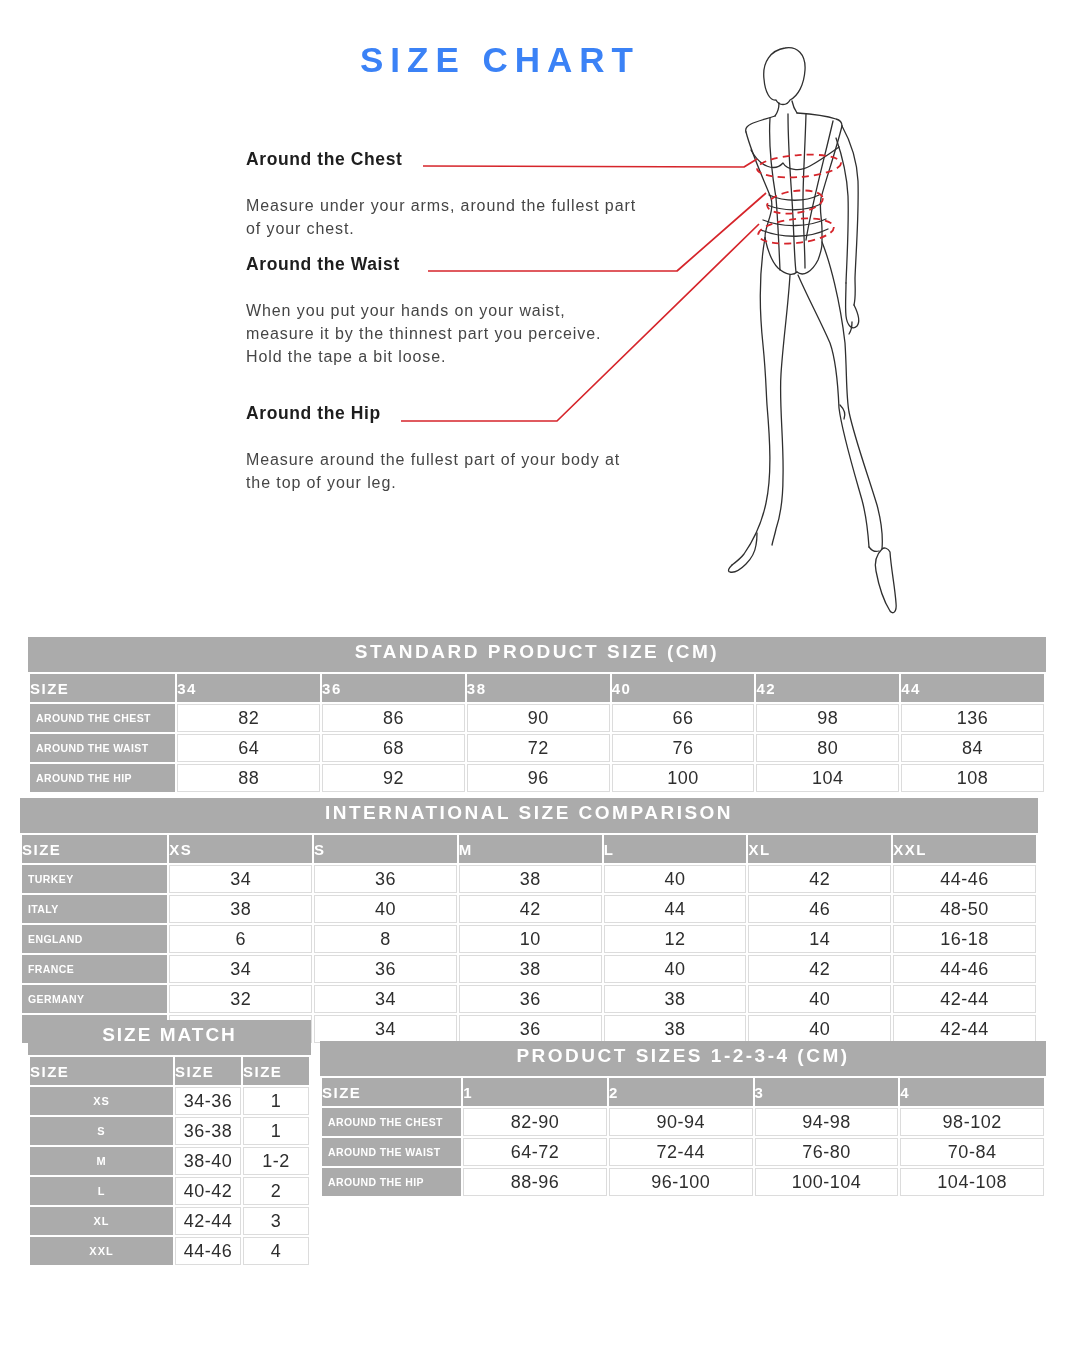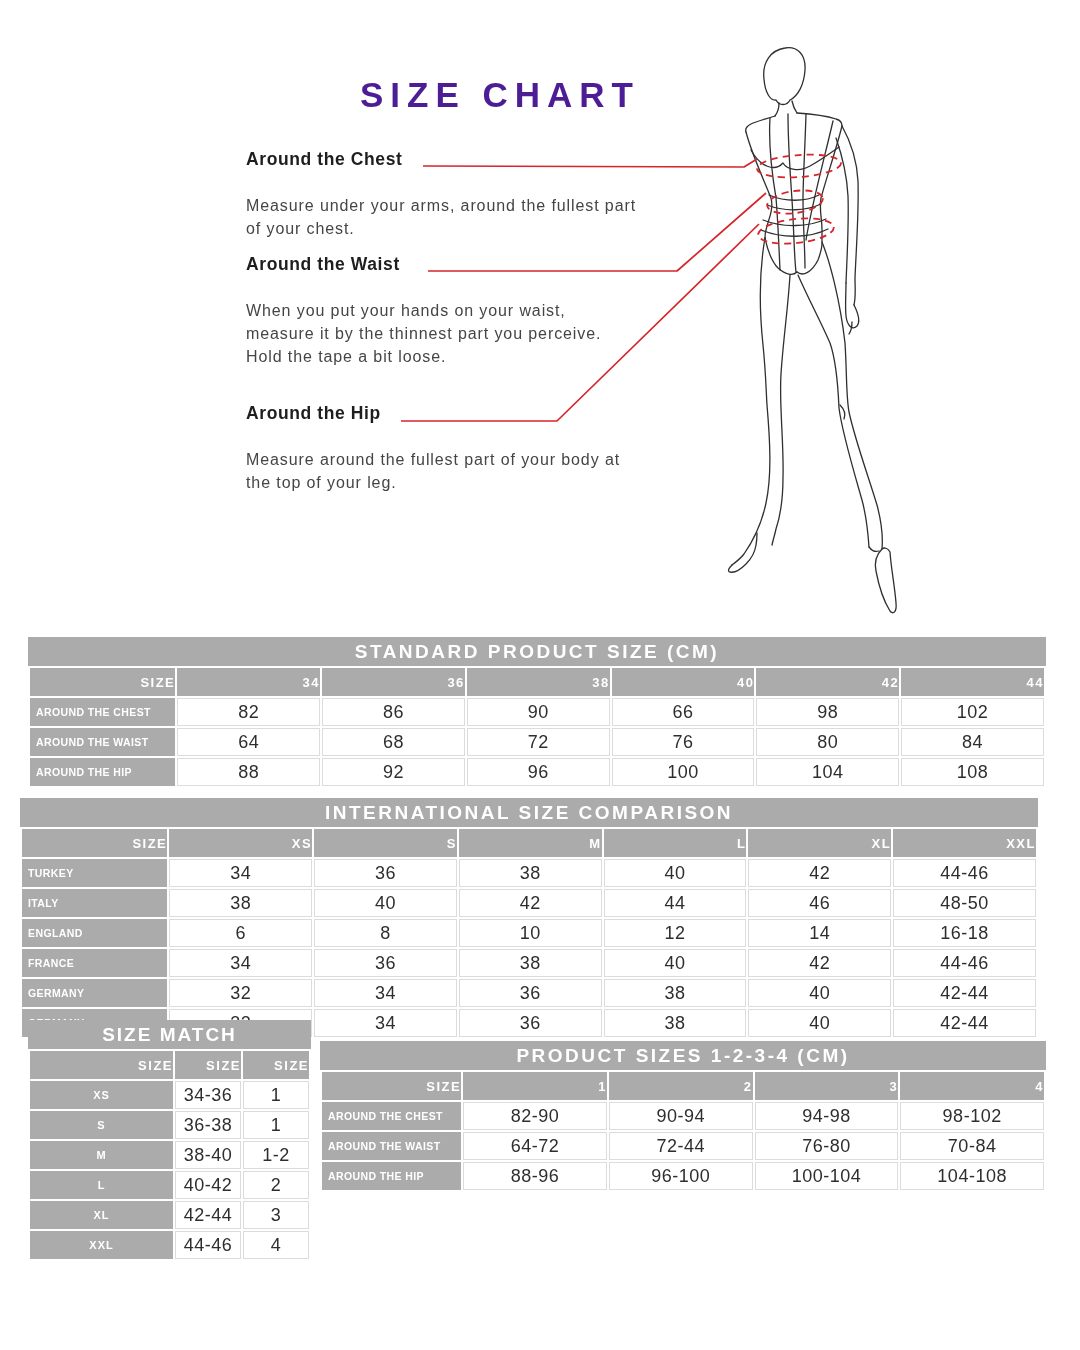--- a/index.html
+++ b/index.html
@@ -8,42 +8,42 @@
     --line-color:#2f2f2f;
   }
   *{margin:0;padding:0;box-sizing:border-box;}
   html,body{background:#fff;}
   body{font-family:"Liberation Sans", sans-serif;}
   .page{position:relative;width:1080px;height:1350px;background:#fff;overflow:hidden;margin:0 auto;}
 
   
   .page-title{
     position:absolute;left:0;top:40px;width:1000px;
-    text-align:center;font-size:35px;font-weight:700;letter-spacing:7px;color:#4c1d95;margin-top:35px;
+    text-align:center;font-size:35px;font-weight:700;letter-spacing:7px;color:#3b82f6;
   }
   .fig-svg{position:absolute;left:0;top:0;width:1080px;height:632px;}
 
   .ann{position:absolute;width:392px;}
   .ann h3{font-size:17.5px;font-weight:700;color:#1e1e1e;letter-spacing:.6px;margin-bottom:4px;}
   .ann p{font-size:16px;color:#454545;letter-spacing:.9px;line-height:1.45;margin-top:24px;}
   .ann-chest{left:246px;top:149px;}
   .ann-waist{left:246px;top:254px;}
   .ann-hip{left:246px;top:403px;}
 
   
   .tbl{position:absolute;}
   .t-title{
-    height:29px;line-height:29px;background:var(--table-gray);color:#fff;
+    height:35px;line-height:29px;background:var(--table-gray);color:#fff;
     text-align:center;font-weight:700;font-size:19px;letter-spacing:2.5px;
   }
   .tbl table{width:100%;border-collapse:separate;border-spacing:2px;table-layout:fixed;}
   .tbl col.c-lbl{width:var(--lblw,14.5%);}
   .tbl th,.tbl td{height:28px;vertical-align:middle;overflow:hidden;white-space:nowrap;}
   .tbl th{background:var(--table-gray);color:#fff;font-weight:700;}
-  .tbl th.hcell{font-size:13px;letter-spacing:1.5px;text-align:right;}
+  .tbl th.hcell{font-size:15px;letter-spacing:1.5px;text-align:left;}
   .tbl th.lbl{font-size:10.5px;letter-spacing:.4px;text-align:left;padding-left:6px;}
   .tbl td.val{
     background:#fff;border:1px solid #dcdcdc;color:#2e2e2e;
     font-weight:300;font-size:18px;letter-spacing:.5px;text-align:center;
   }
   .tbl-standard{left:28px;top:637px;width:1018px;}
   .tbl-intl{left:20px;top:798px;width:1018px;}
   .tbl-match{left:28px;top:1020px;width:283px;--lblw:52%;}
   .tbl-match th.lbl{text-align:center;padding-left:0;font-size:11px;letter-spacing:1px;}
   .tbl-match .t-title{letter-spacing:2px;}
@@ -147,21 +147,21 @@
             <th class="hcell">42</th>
             <th class="hcell">44</th>
           </tr>
           <tr>
             <th class="lbl">AROUND THE CHEST</th>
             <td class="val">82</td>
             <td class="val">86</td>
             <td class="val">90</td>
             <td class="val">66</td>
             <td class="val">98</td>
-            <td class="val">102</td>
+            <td class="val">136</td>
           </tr>
           <tr>
             <th class="lbl">AROUND THE WAIST</th>
             <td class="val">64</td>
             <td class="val">68</td>
             <td class="val">72</td>
             <td class="val">76</td>
             <td class="val">80</td>
             <td class="val">84</td>
           </tr>

